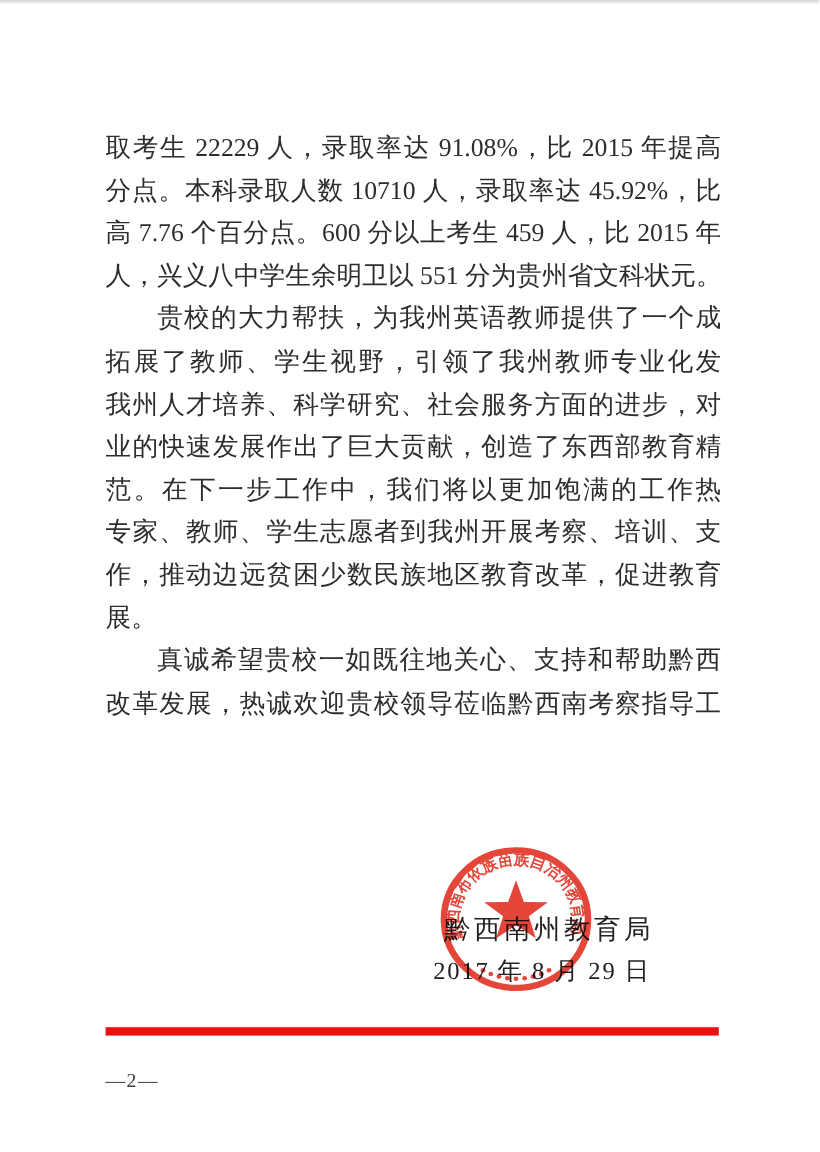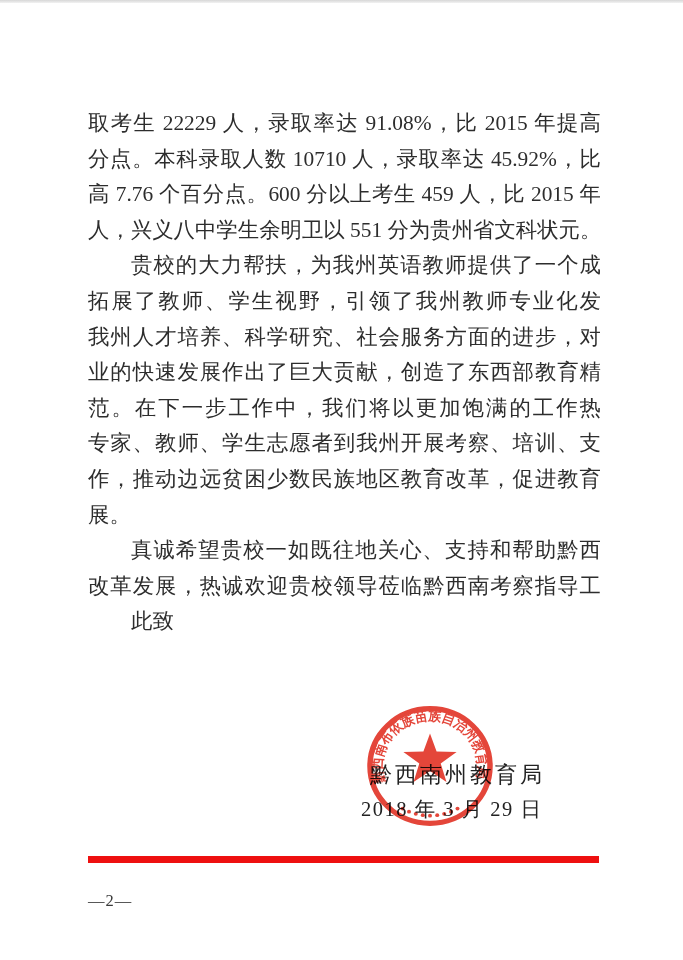--- a/index.html
+++ b/index.html
@@ -80,25 +80,24 @@
     <div class="line jst ind">贵校的大力帮扶，为我州英语教师提供了一个成长的平台，</div>
     <div class="line jst">拓展了教师、学生视野，引领了我州教师专业化发展，有效促进</div>
     <div class="line jst">我州人才培养、科学研究、社会服务方面的进步，对全州教育事</div>
     <div class="line jst">业的快速发展作出了巨大贡献，创造了东西部教育精准扶贫的典</div>
     <div class="line jst">范。在下一步工作中，我们将以更加饱满的工作热情，做好贵校</div>
     <div class="line jst">专家、教师、学生志愿者到我州开展考察、培训、支教的服务工</div>
     <div class="line jst">作，推动边远贫困少数民族地区教育改革，促进教育公平均衡发</div>
     <div class="line">展。</div>
     <div class="line jst ind">真诚希望贵校一如既往地关心、支持和帮助黔西南教育事业</div>
     <div class="line jst">改革发展，热诚欢迎贵校领导莅临黔西南考察指导工作，衷心祝</div>
-    <div class="line ind">此致</div>
   </div>
 
   <div class="signature-org">黔西南州教育局</div>
-  <div class="signature-date">2018 年 3 月 29 日</div>
+  <div class="signature-date">2017 年 8 月 29 日</div>
 
   <svg class="seal" viewBox="0 0 132 132" preserveAspectRatio="none">
     <circle cx="66" cy="66" r="60" fill="none" stroke="#df2517" stroke-width="5.5"></circle>
     <defs>
       <path id="ringTextPath" d="M 20.9 82.4 A 48 48 0 1 1 111.1 82.4" fill="none"></path>
     </defs>
     <text font-size="15" font-weight="bold" fill="#df2517" font-family="Liberation Serif, DejaVu Serif, serif">
       <textPath href="#ringTextPath" startOffset="0" textLength="180" lengthAdjust="spacingAndGlyphs">黔西南布依族苗族自治州教育局</textPath>
     </text>
     <polygon fill="#df2517" points="66,32 72.6,50.9 92.6,51.3 76.7,63.5 82.5,82.7 66,71.2 49.5,82.7 55.3,63.5 39.4,51.3 59.4,50.9"></polygon>

